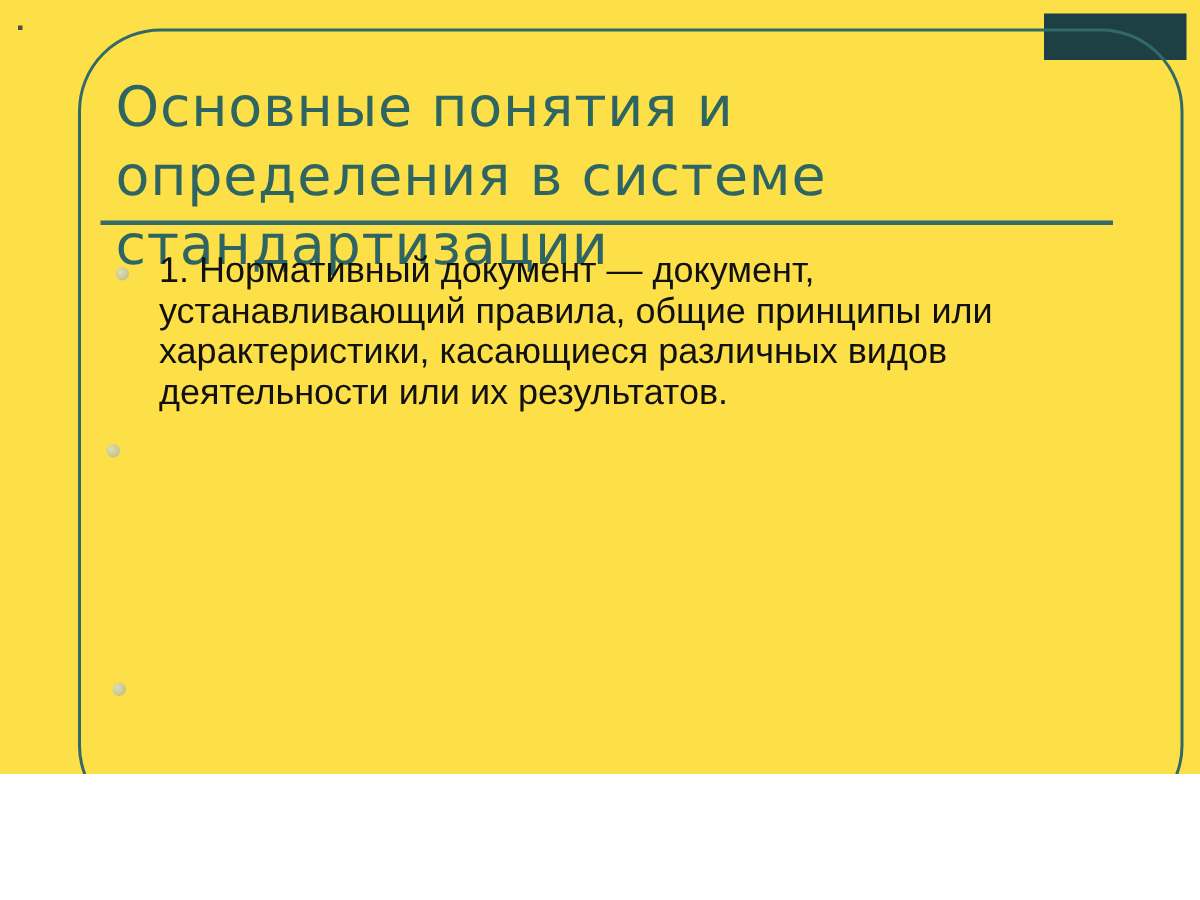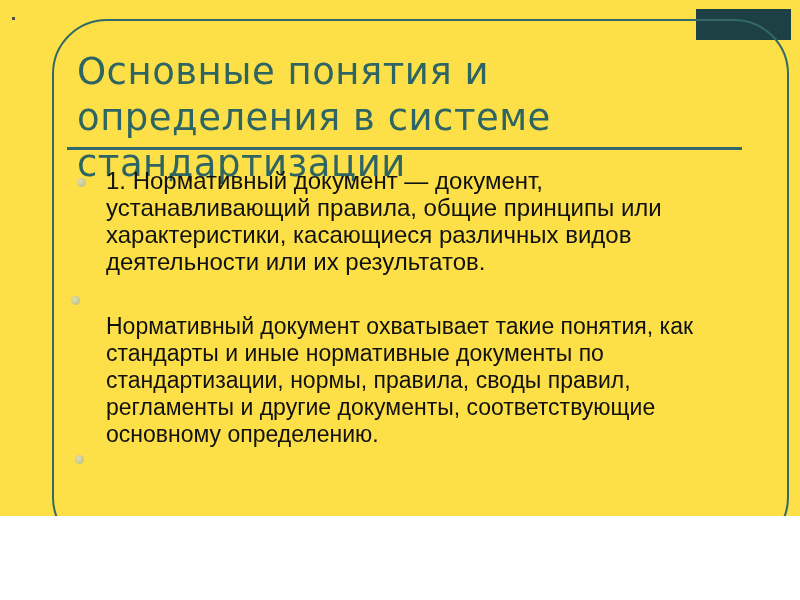--- a/index.html
+++ b/index.html
@@ -89,21 +89,16 @@
 
   <div class="rule"></div>
 
   <span class="bullet b1"></span>
   <div class="para p1">1. Нормативный документ — документ,
 устанавливающий правила, общие принципы или
 характеристики, касающиеся различных видов
 деятельности или их результатов.</div>
 
   <span class="bullet b2"></span>
-  <div class="para p2">Нормативный документ охватывает такие понятия, как
-стандарты и иные нормативные документы по
-стандартизации, нормы, правила, своды правил,
-регламенты и другие документы, соответствующие
-основному определению.</div>
 
   <span class="bullet b3"></span>
 
 </div>
 
 </body></html>

